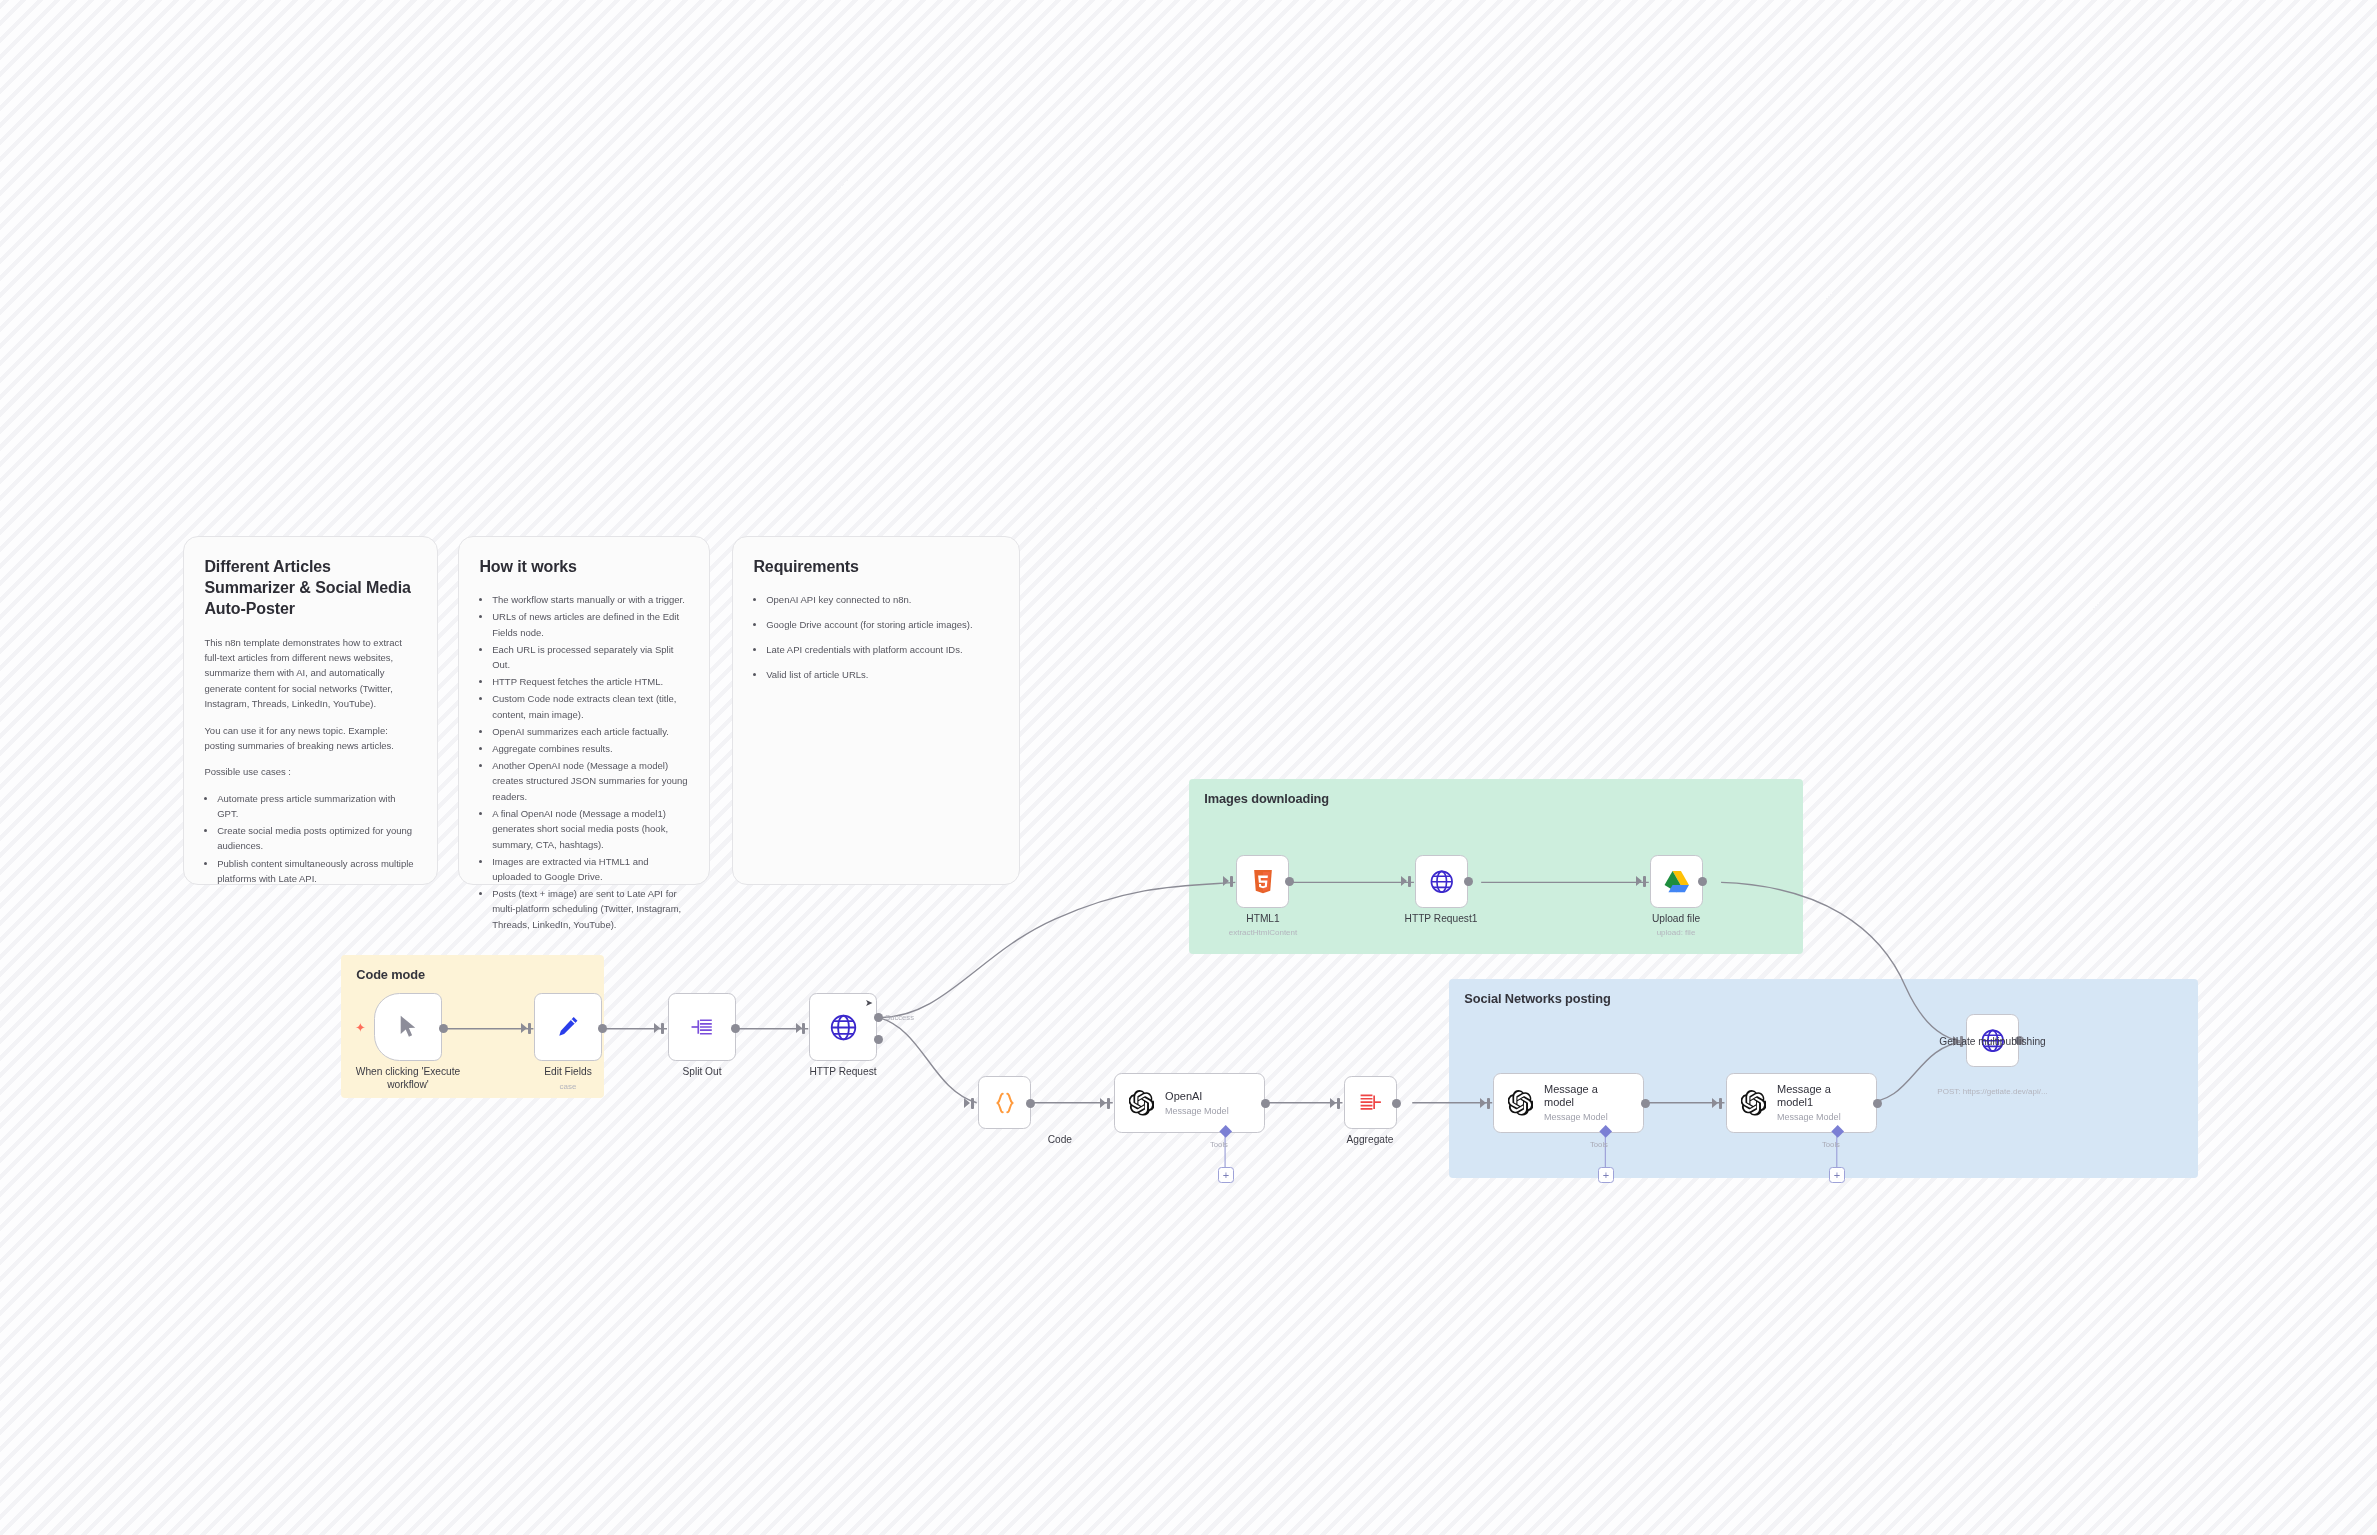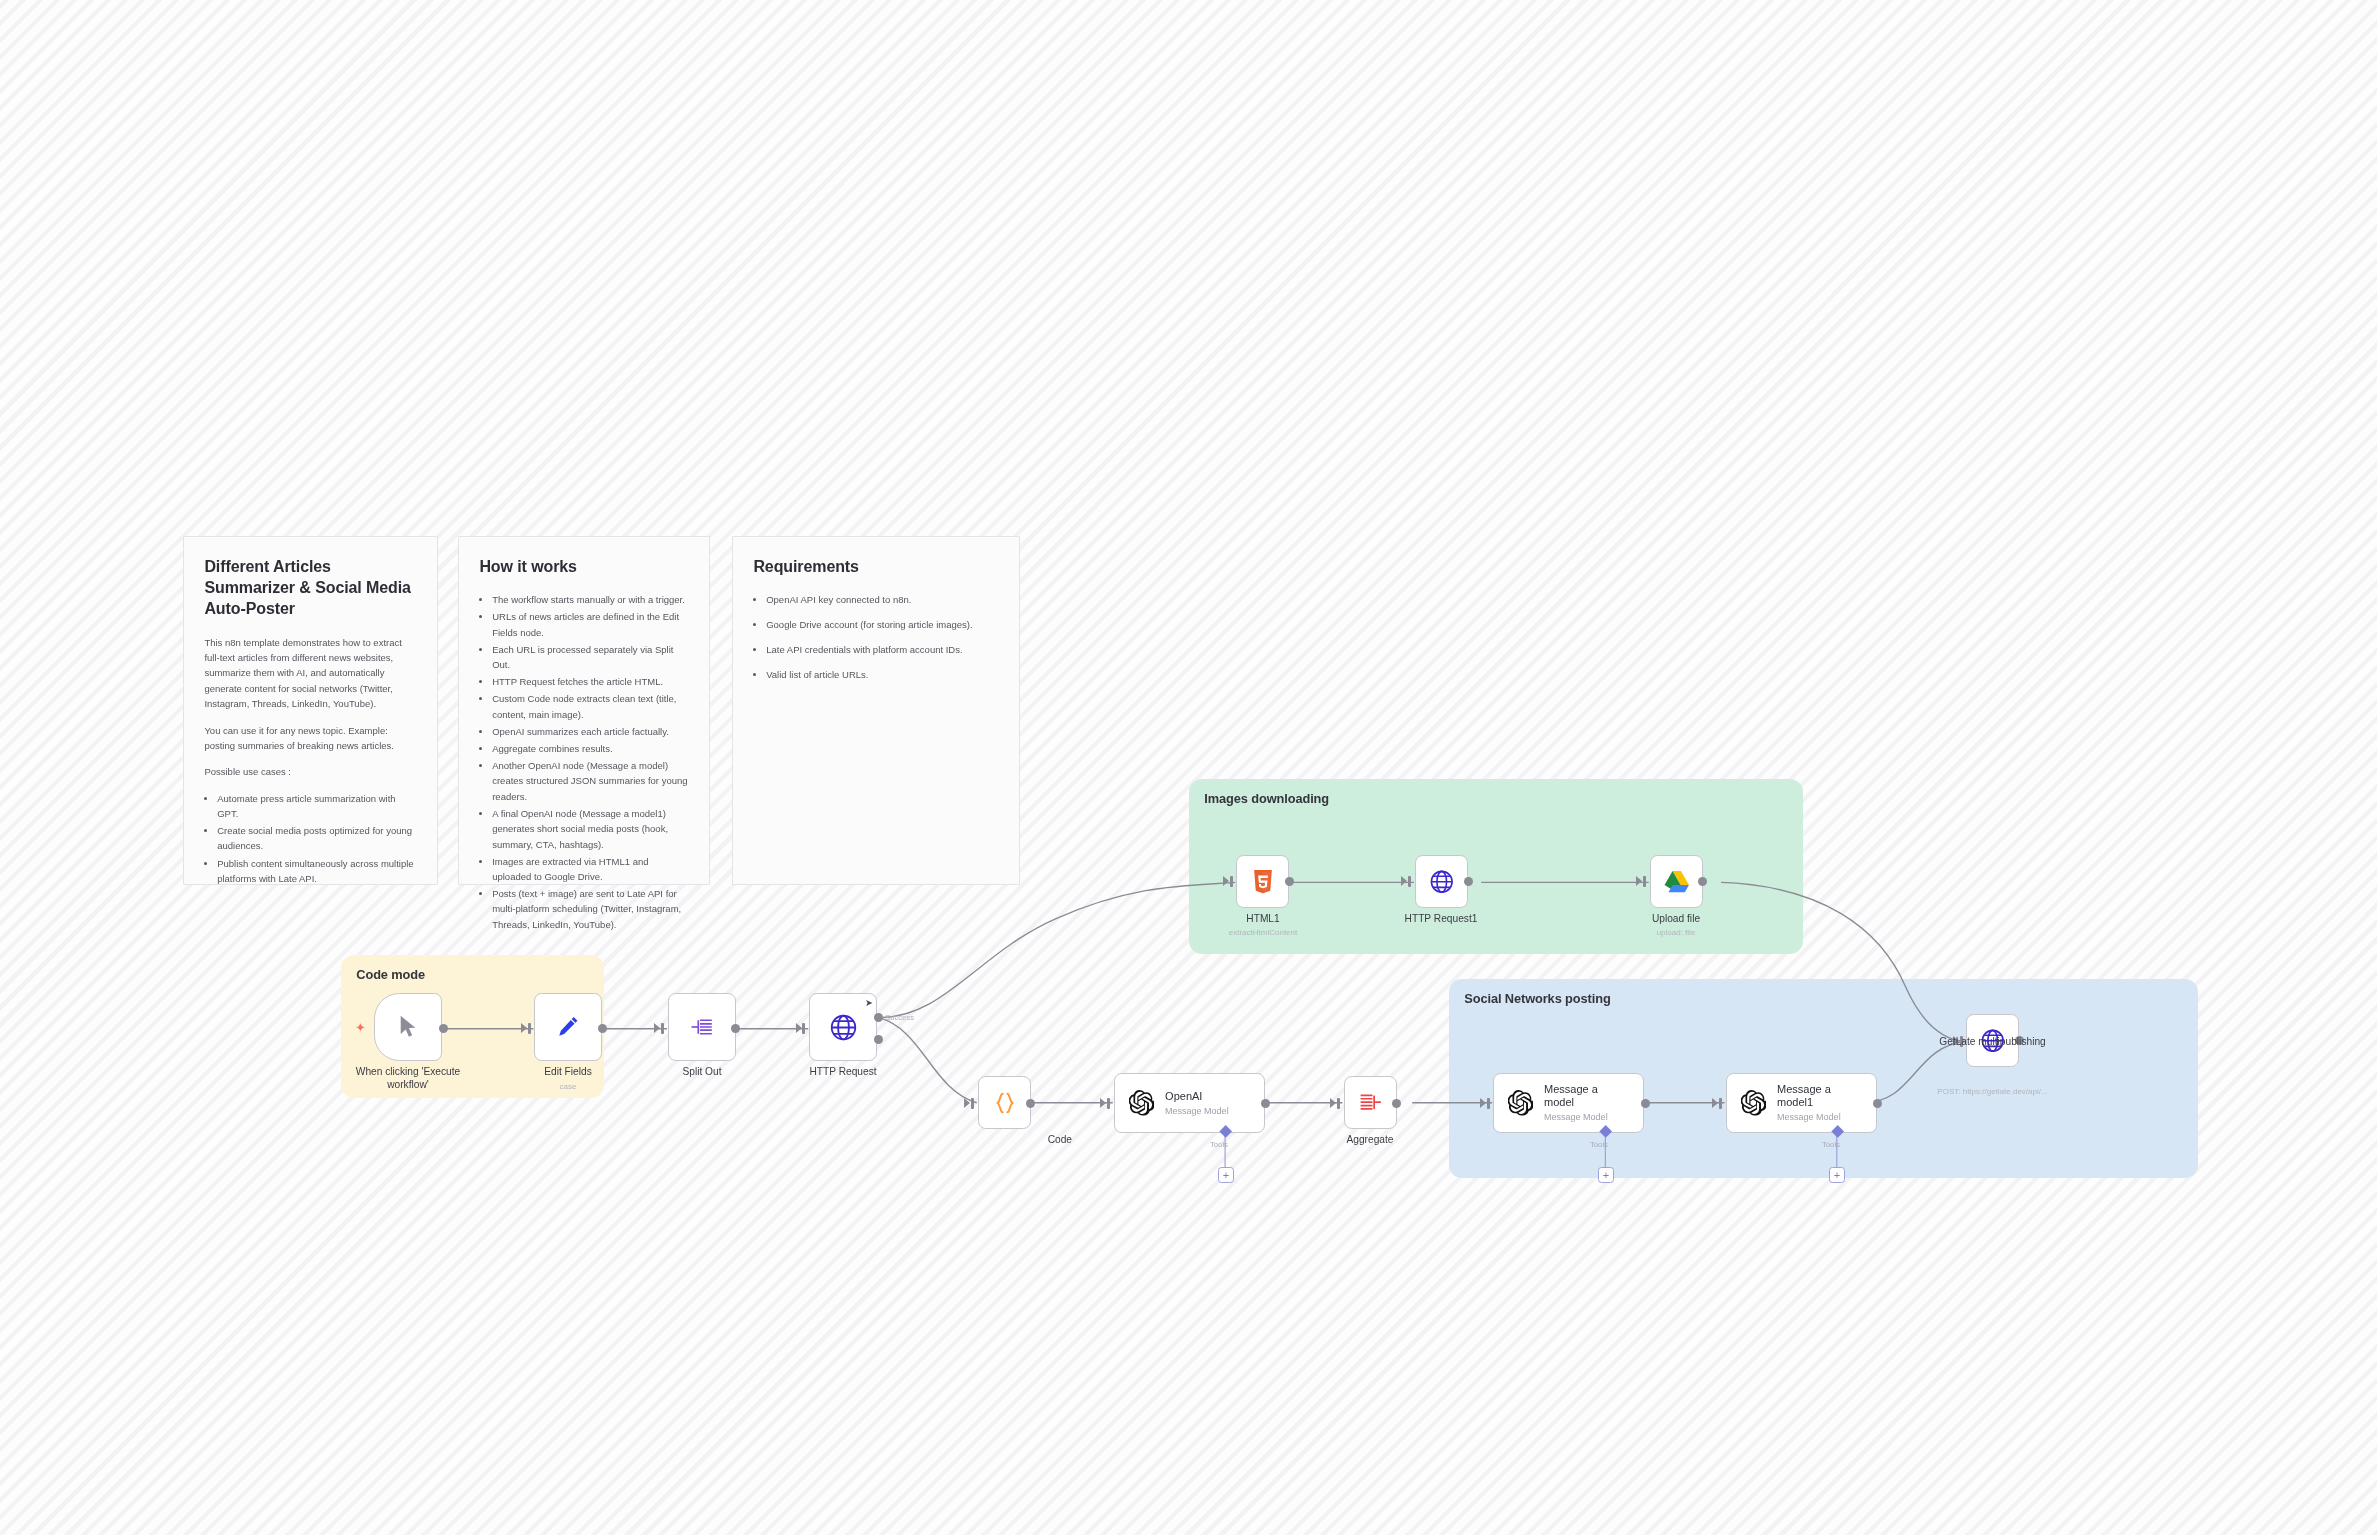--- a/index.html
+++ b/index.html
@@ -21,21 +21,21 @@
       #fdfdfe 4.3px,
       #fdfdfe 12px
     );
   }
 
   
   .sticky {
     position: absolute;
     background: #fbfbfb;
     border: 0.9px solid #e4e4e7;
-    border-radius: 1px;
+    border-radius: 15px;
     box-sizing: border-box;
     padding: 19px 20.4px 15.3px 20.4px;
     color: #4b4b55;
   }
   .sticky h2 {
     margin: 0 0 15.3px 0;
     font-size: 16px;
     line-height: 1.32;
     font-weight: 700;
     color: #2d2d35;
@@ -53,21 +53,21 @@
     font-size: 9.5px;
     line-height: 1.62;
     color: #56565f;
   }
   .sticky li { margin-bottom: 1.7px; }
   .sticky ul.spaced li { margin-bottom: 9.4px; }
 
   
   .zone {
     position: absolute;
-    border-radius: 13px;
+    border-radius: 4px;
     box-sizing: border-box;
   }
   .zone-title {
     position: absolute;
     top: 12px;
     left: 15.3px;
     font-size: 12.8px;
     font-weight: 700;
     color: #34343c;
     letter-spacing: -0.1px;

